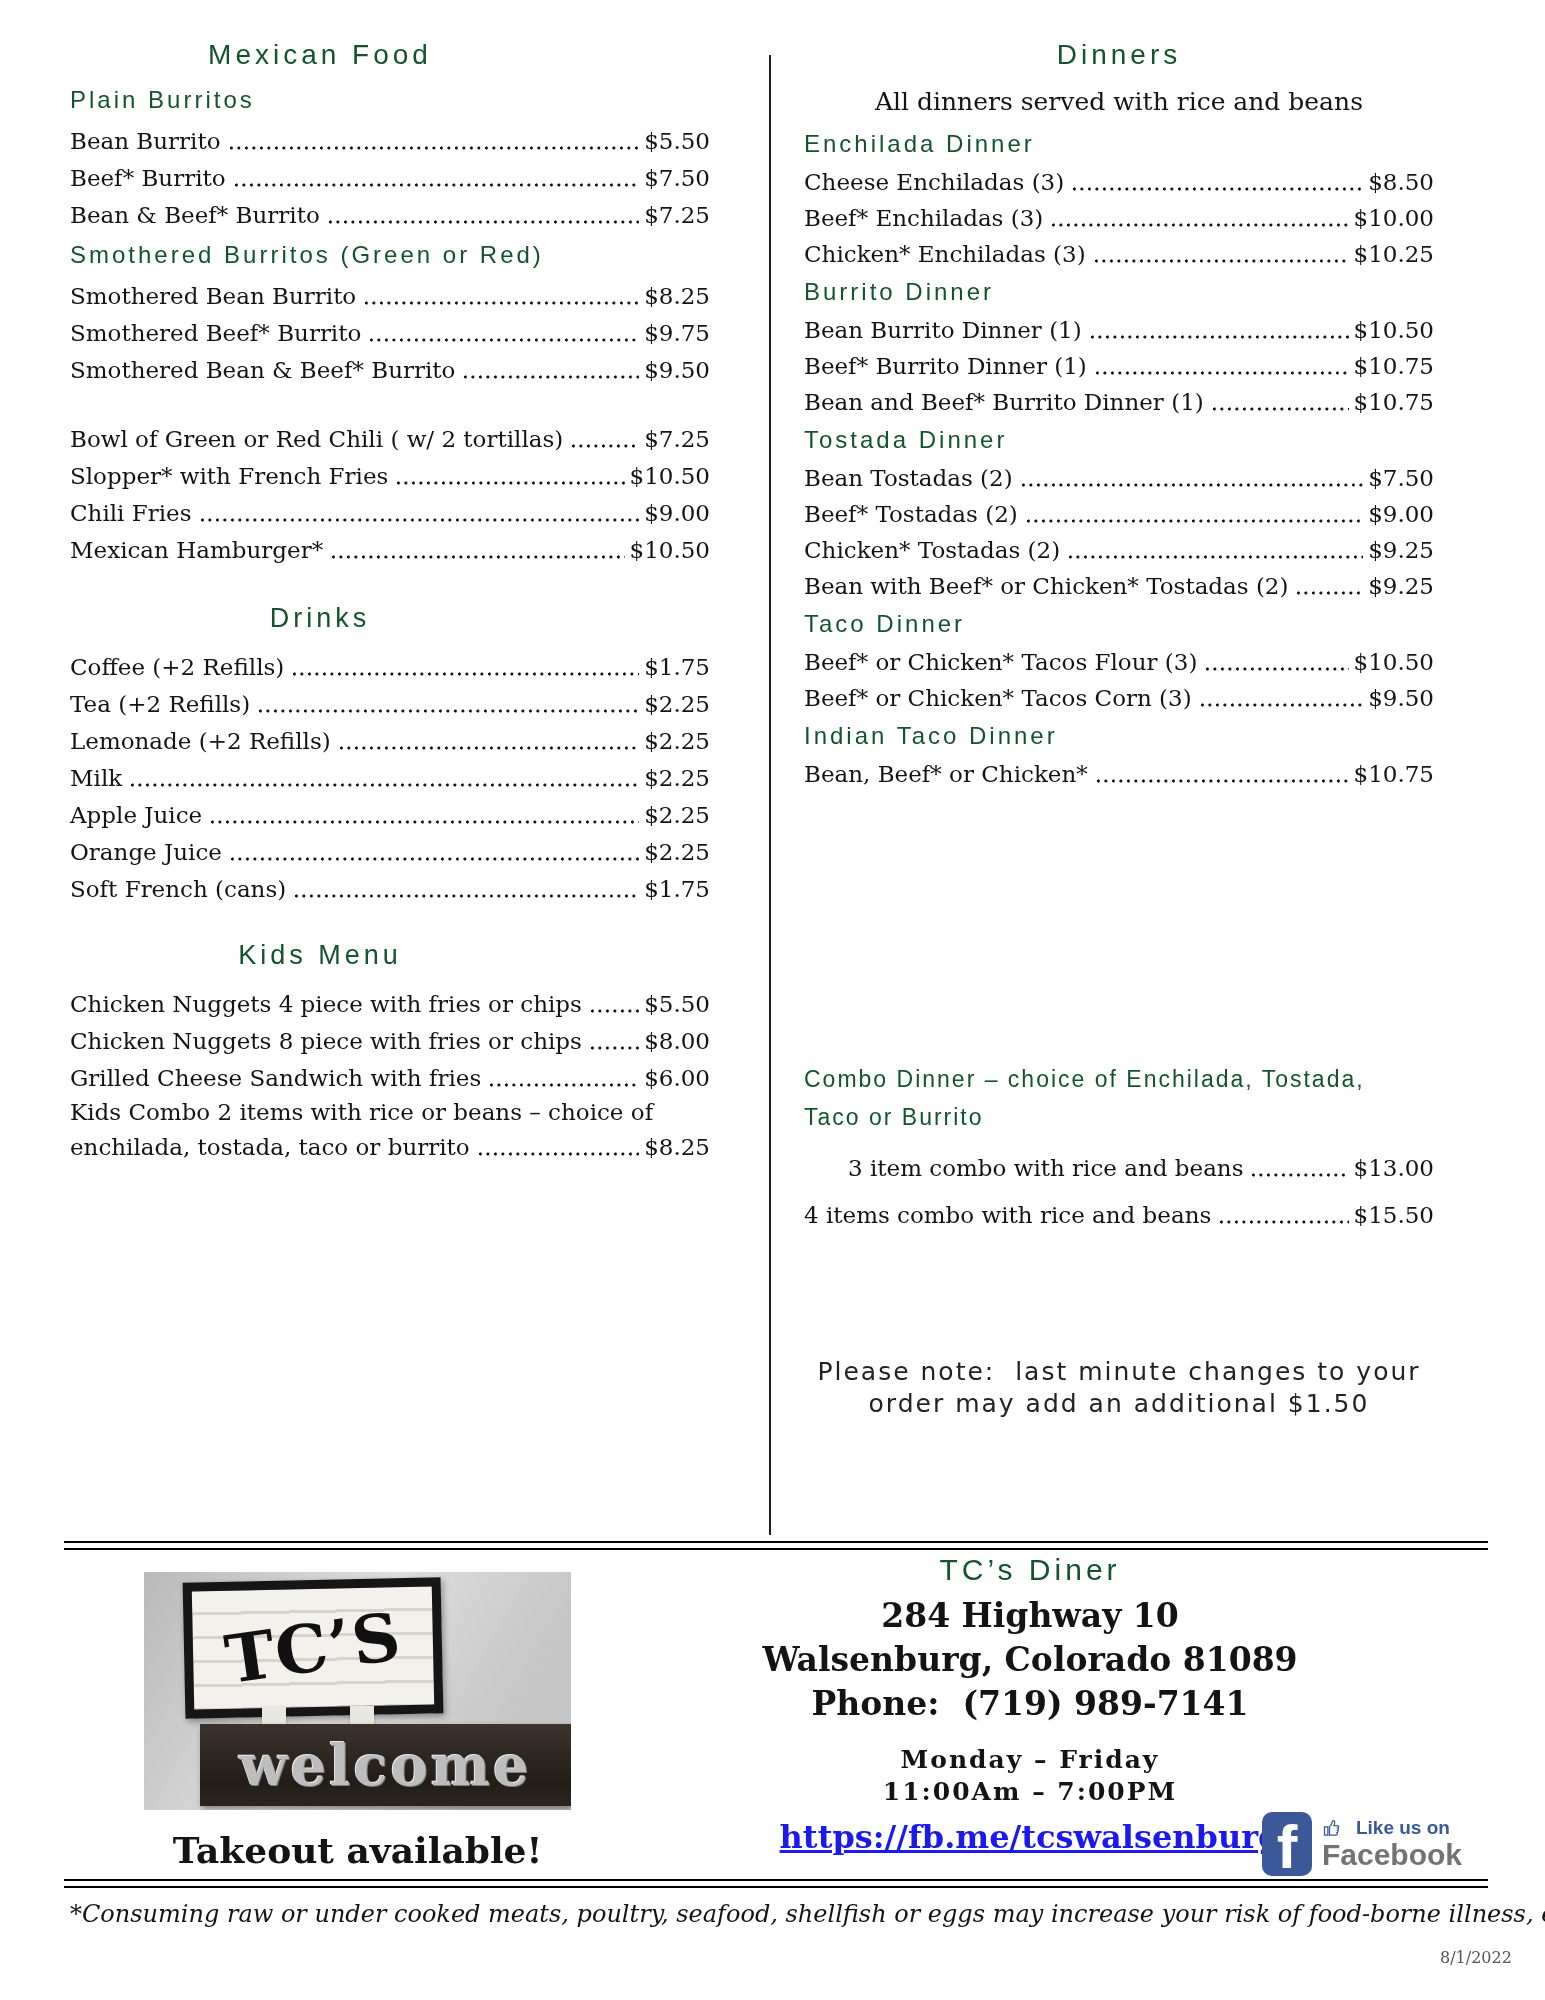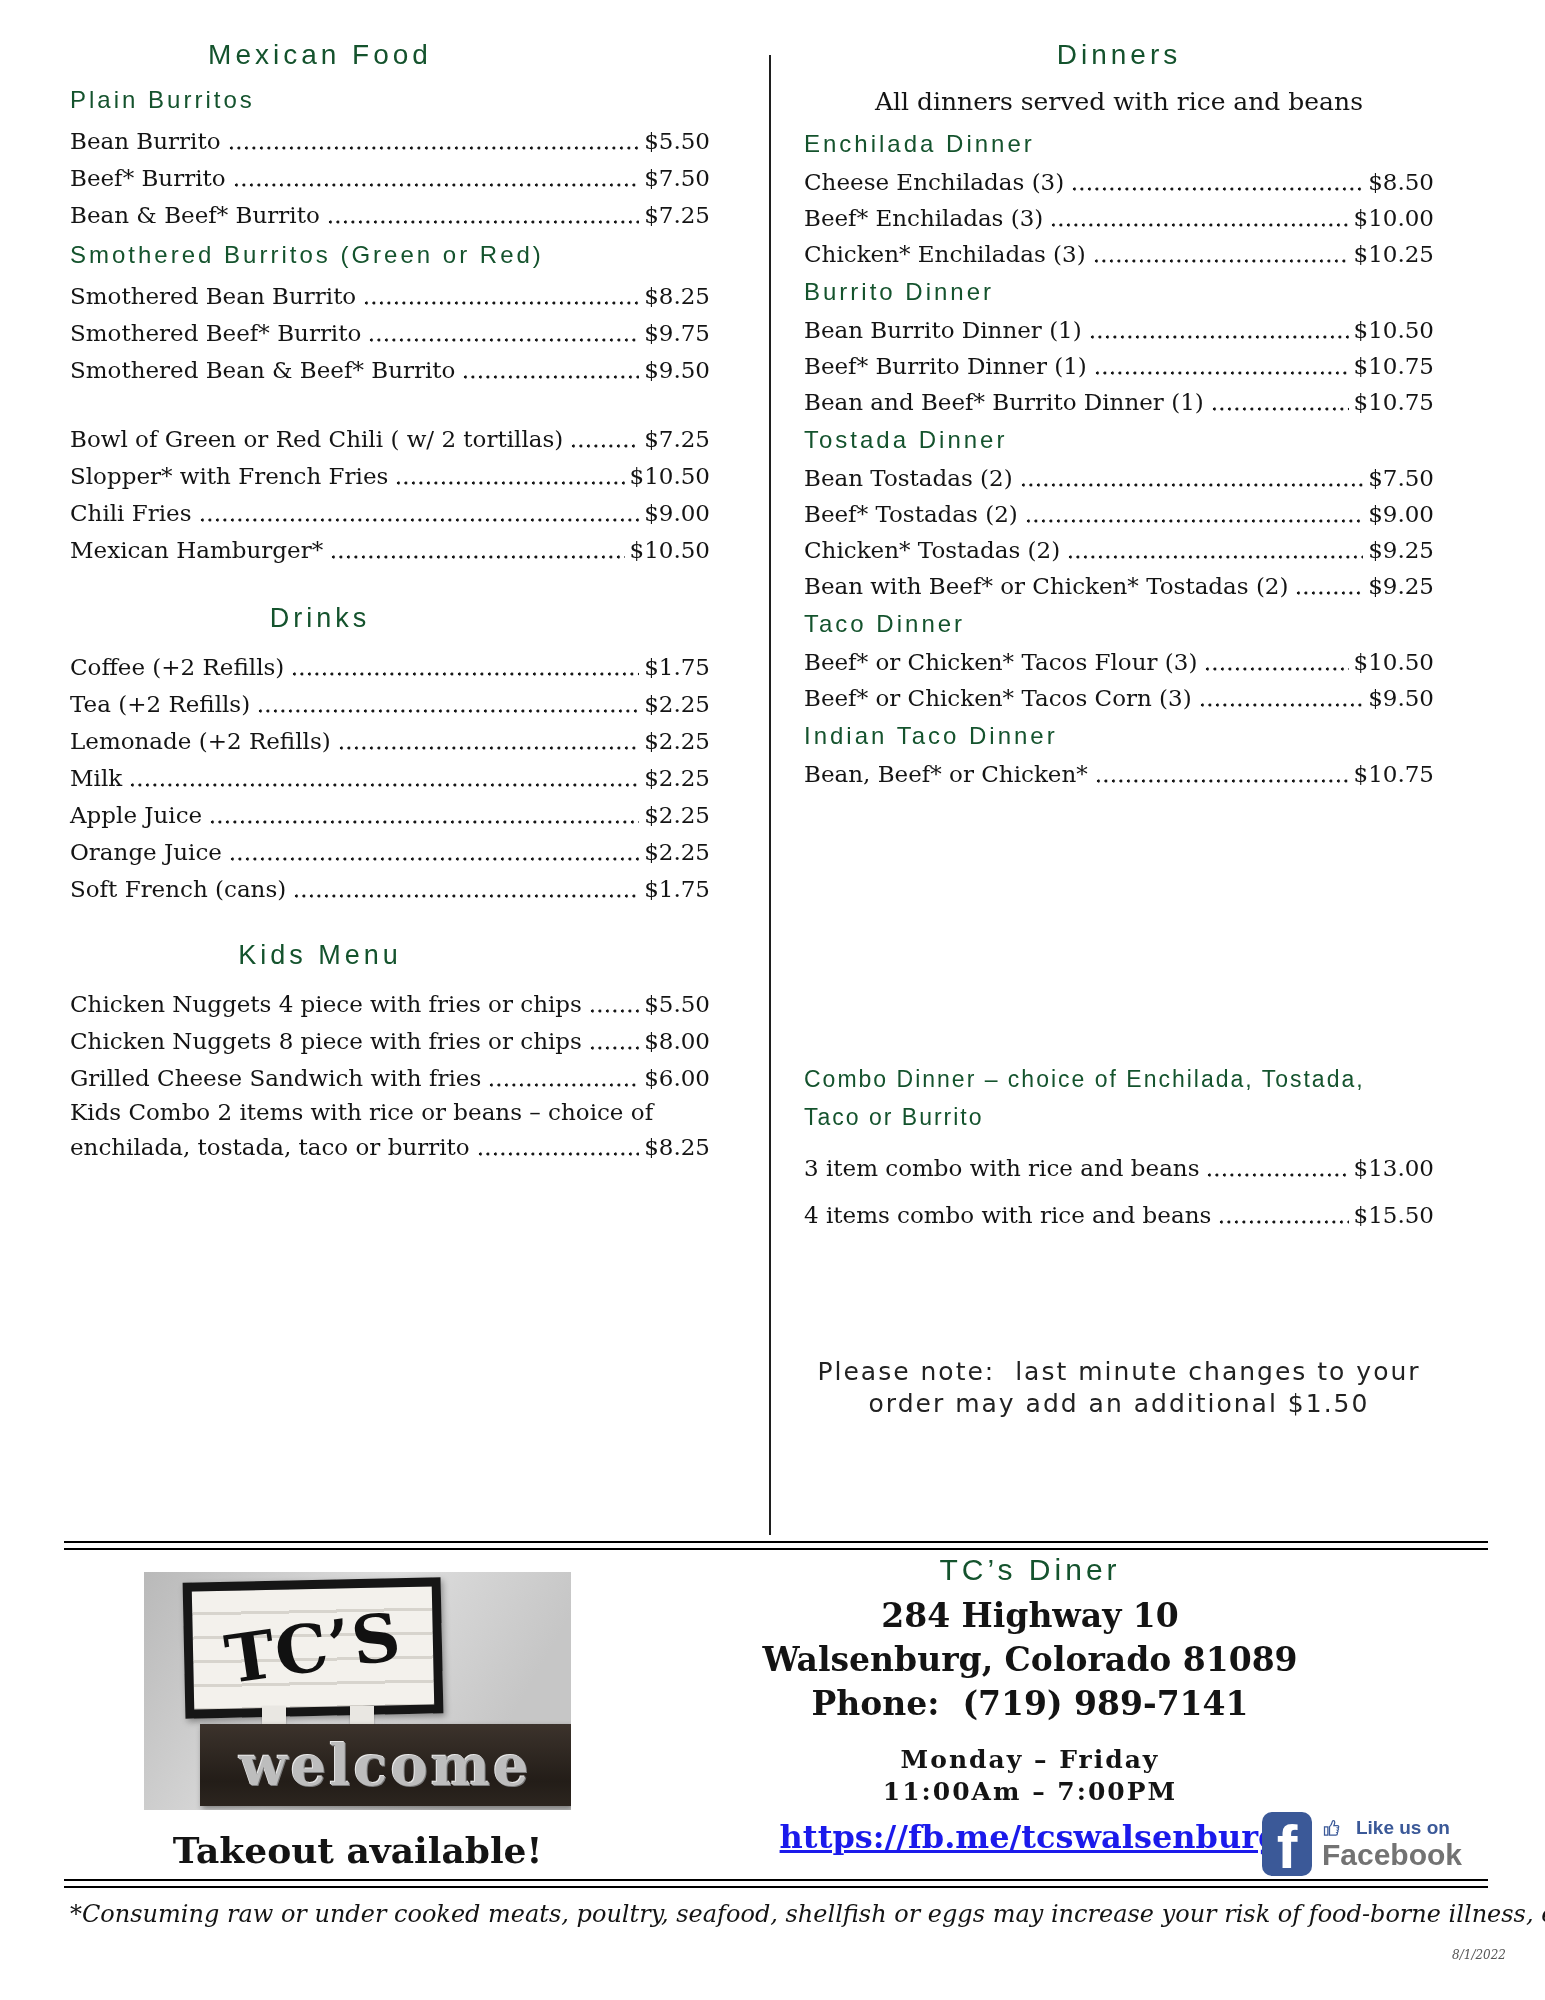--- a/index.html
+++ b/index.html
@@ -67,21 +67,21 @@
     font-family:"Liberation Sans",sans-serif;font-weight:bold;font-size:62px;line-height:58px;
     display:flex;align-items:flex-end;justify-content:center;overflow:hidden;}
   .fb-right{margin-left:10px;display:flex;flex-direction:column;justify-content:center;}
   .fb-like{display:flex;align-items:center;gap:14px;color:#3b5998;
     font-family:"Liberation Sans",sans-serif;font-weight:bold;font-size:19px;line-height:22px;}
   .fb-word{color:#737373;font-family:"Liberation Sans",sans-serif;font-weight:bold;font-size:30px;line-height:32px;}
   
   .disc{position:absolute;left:70px;top:1896px;width:1430px;font-style:italic;font-size:24px;line-height:36px;}
   .disc div{white-space:nowrap;}
   .date{position:absolute;left:1440px;top:1948px;width:66px;text-align:right;
-    font-style:italic;font-size:12px;color:#555;}
+    font-size:16px;color:#555;}
 </style>
 </head>
 <body>
 
 <div class="vdiv"></div>
 
 <div class="col left">
   <div class="col-title hand">Mexican Food</div>
   <div id="left-blocks">
       <div class="sub hand">Plain Burritos</div>
@@ -275,21 +275,21 @@
         <span class="nm">Bean, Beef* or Chicken*</span>
         <span class="leader"></span>
         <span class="pr">$10.75</span>
       </div>
       <div class="gap" style="height: 268px;"></div>
       <div class="sub2 hand">
         <div>Combo Dinner – choice of Enchilada, Tostada,</div>
         <div>Taco or Burrito</div>
       </div>
       <div class="gap" style="height: 8px;"></div>
-      <div class="row" style="height: 47px;">
+      <div class="row" style="height: 47px; margin-left: 44px;">
         <span class="nm">3 item combo with rice and beans</span>
         <span class="leader"></span>
         <span class="pr">$13.00</span>
       </div>
       <div class="row" style="height: 47px;">
         <span class="nm">4 items combo with rice and beans</span>
         <span class="leader"></span>
         <span class="pr">$15.50</span>
       </div>
       <div class="gap" style="height: 118px;"></div>

